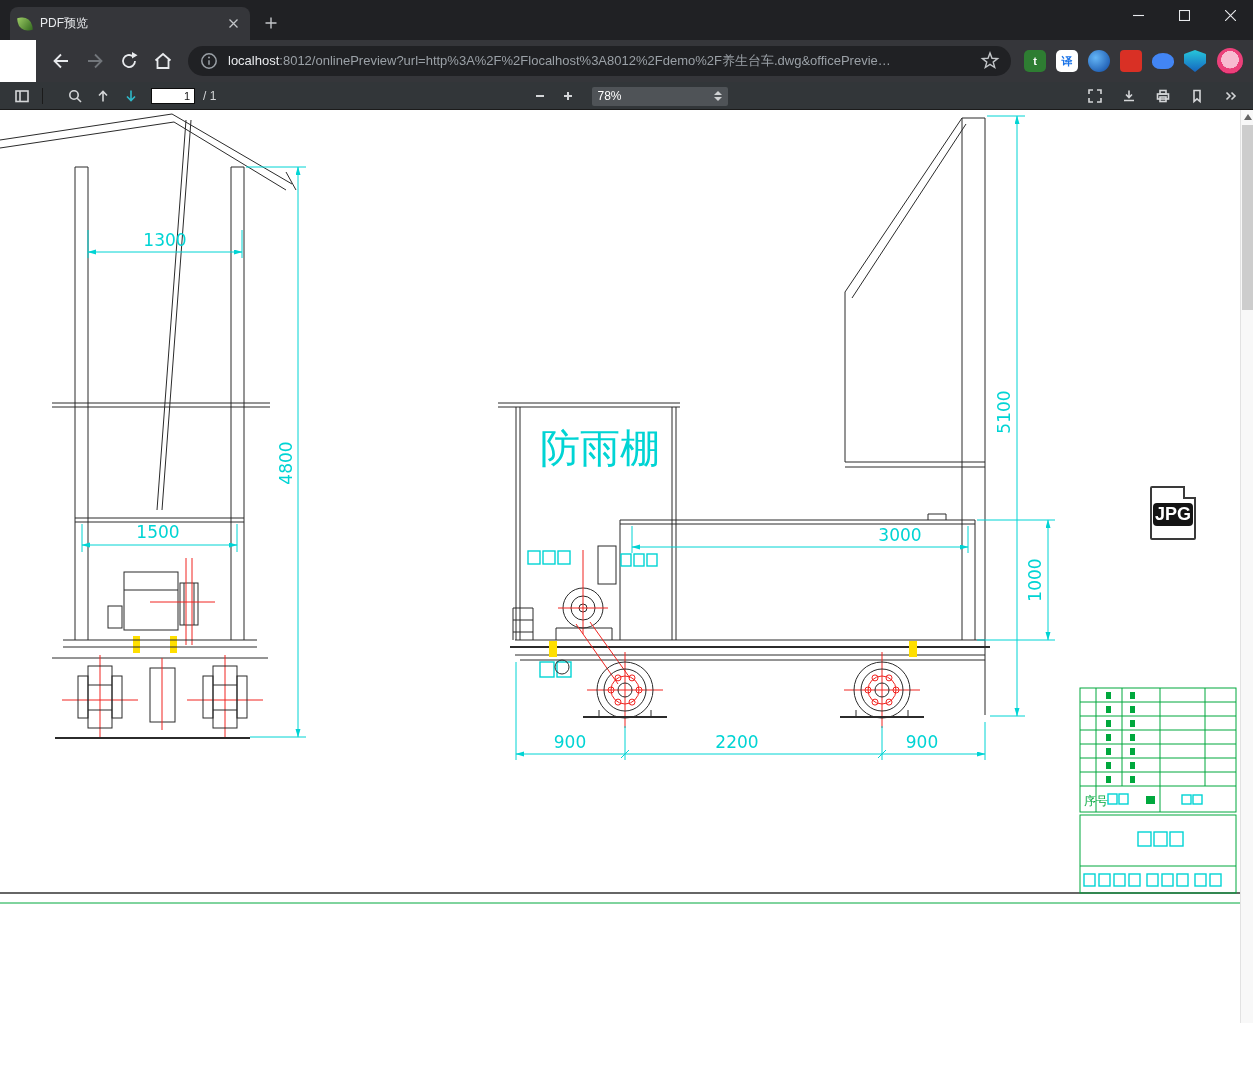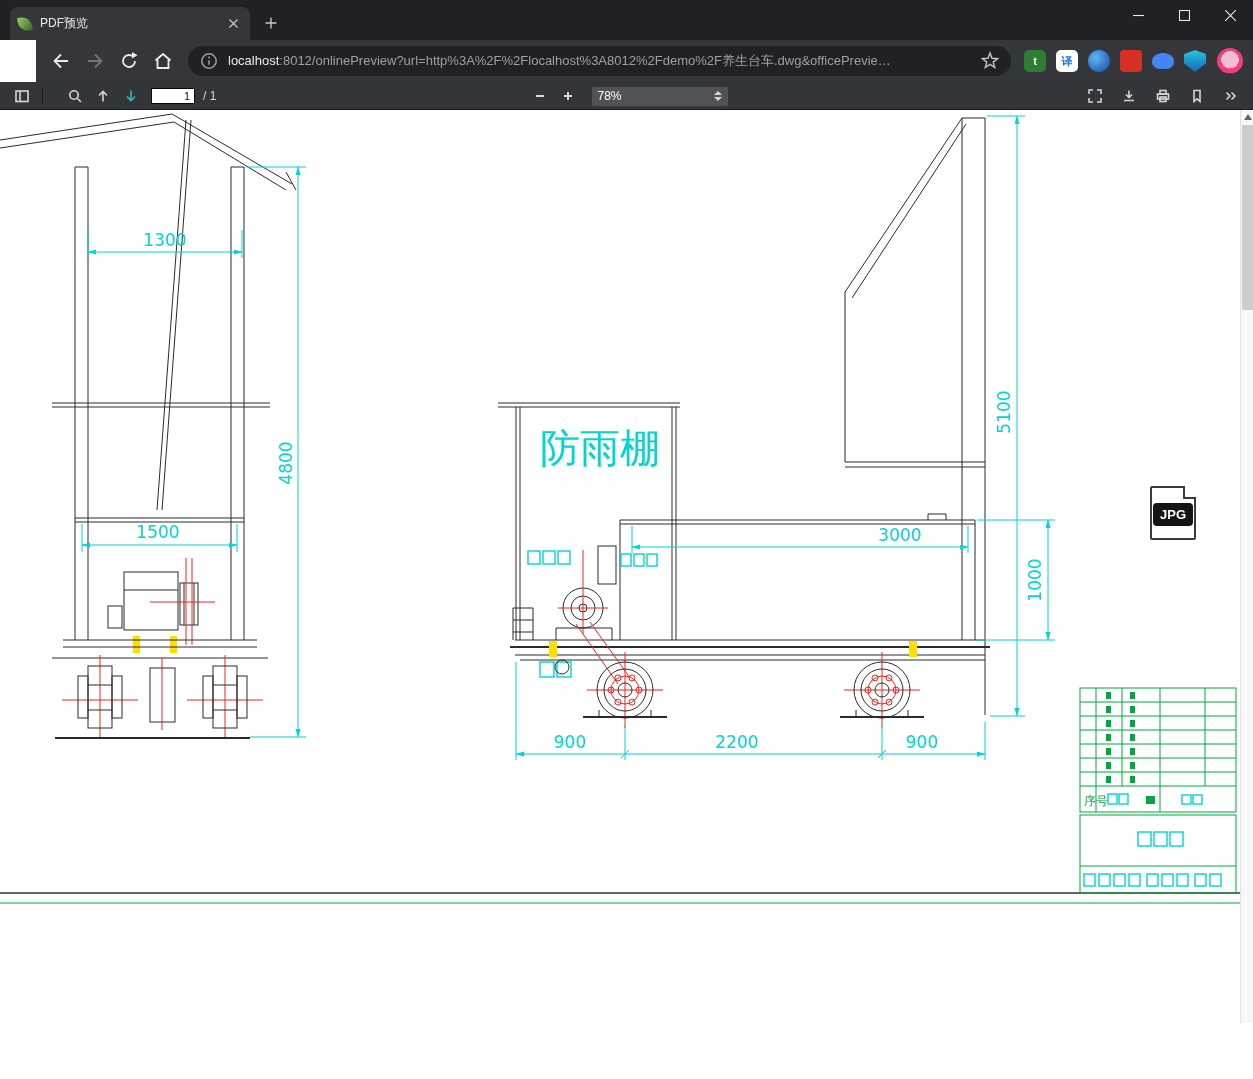--- a/index.html
+++ b/index.html
@@ -80,21 +80,21 @@
   text.dimt{fill:var(--color-dim);font-size:17px;font-family:"DejaVu Sans",sans-serif;}
   text.big{fill:var(--color-dim);font-size:40px;font-family:"DejaVu Sans",sans-serif;}
   text.grnt{fill:var(--color-green);font-size:12px;font-family:"DejaVu Sans",sans-serif;}
 
   
   .jpgbadge{position:absolute;left:1150px;top:376px;width:46px;height:54px;background:#fff;
             border:2px solid #3a3a3a;border-radius:2px;}
   .jpgbadge .fold2{position:absolute;right:-2px;top:-2px;width:13px;height:13px;background:#fff;
             border-left:2px solid #3a3a3a;border-bottom:2px solid #3a3a3a;}
   .jpg-label{position:absolute;left:1px;top:15px;width:40px;height:23px;background:#141414;border-radius:4px;
-            color:#fff;font-size:13px;font-weight:bold;display:flex;align-items:center;justify-content:center;}
+            color:#fff;font-size:18px;font-weight:bold;display:flex;align-items:center;justify-content:center;}
 
   
   .vscroll{position:absolute;right:0;top:0;width:13px;height:940px;background:#f8f8f8;border-left:1px solid #e2e2e2;}
   .vthumb{position:absolute;left:1px;top:15px;width:11px;height:185px;background:#cdcdcd;}
   .sarrow{position:absolute;width:0;height:0;}
   .va-up{left:3px;top:4px;border-left:4px solid transparent;border-right:4px solid transparent;border-bottom:6px solid #636363;}
   .va-dn{left:3px;bottom:4px;border-left:4px solid transparent;border-right:4px solid transparent;border-top:6px solid #636363;}
   .hscroll{position:absolute;left:0;top:940px;width:1240px;height:17px;background:#f4f4f4;border-top:1px solid #e2e2e2;}
   .hthumb{position:absolute;left:515px;top:2px;width:195px;height:13px;background:#c4c4c4;}
   .ha-l{left:4px;top:5px;border-top:4px solid transparent;border-bottom:4px solid transparent;border-right:6px solid #636363;}

